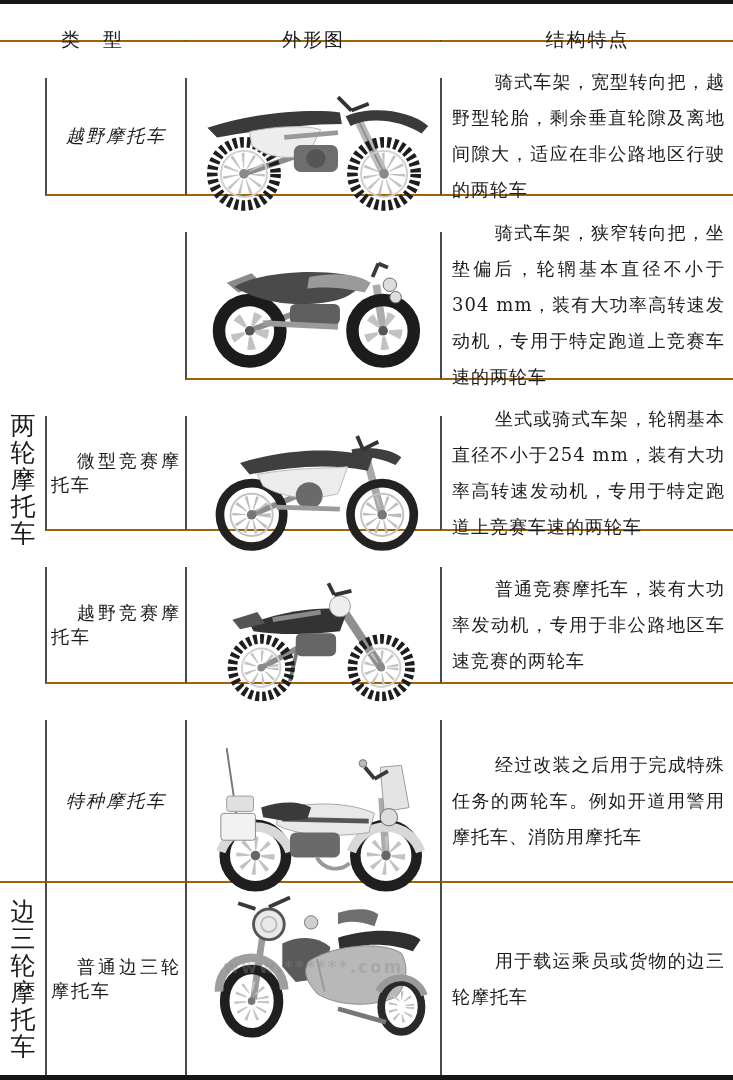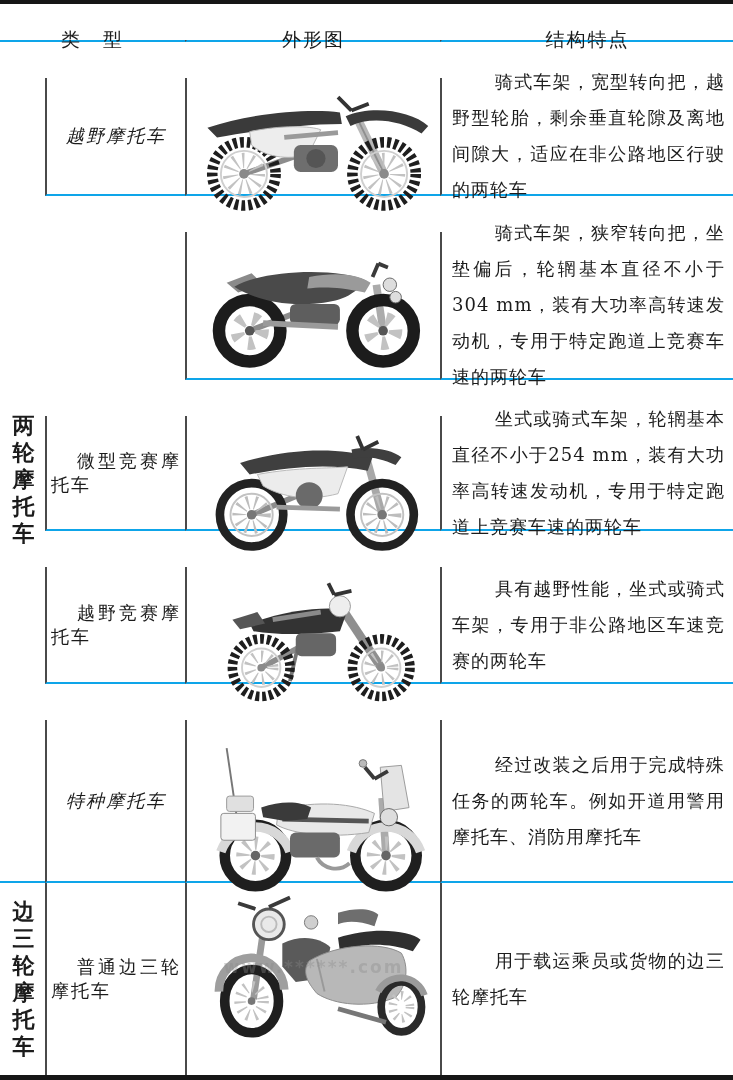--- a/index.html
+++ b/index.html
@@ -5,30 +5,30 @@
   html,body{margin:0;padding:0;background:#fff;}
   body{font-family:"DejaVu Serif","Liberation Serif",serif;color:#1c1c1c;}
   .page{width:733px;height:1080px;background:#fff;box-sizing:border-box;
         border-top:4px solid #161616;border-bottom:5px solid #161616;
         display:grid;
         grid-template-columns:45px 140px 255px 293px;
         grid-template-rows:38px 154px 184px 151px 153px 199px auto;
         position:relative;overflow:hidden;}
   .cell{display:flex;align-items:center;justify-content:center;box-sizing:border-box;min-width:0;min-height:0;}
   .bl{border-left:2px solid #4a4a4a;}
-  .bb{border-bottom:2px solid #0ea5e9;margin-top:36px;}
+  .bb{border-bottom:2px solid #a16207;margin-top:36px;}
   
   .h-type{grid-column:1/3;grid-row:1;}
   .h-img{grid-column:3;grid-row:1;}
   .h-feat{grid-column:4;grid-row:1;}
   .hlabel{font-size:19px;letter-spacing:2px;}
   
   .cat-two{grid-column:1;grid-row:2/7;}
   .cat-side{grid-column:1;grid-row:7;}
-  .vcat{width:24px;font-size:22px;line-height:27px;word-break:break-all;text-align:right;font-weight:bold;}
+  .vcat{width:24px;font-size:25px;line-height:27px;word-break:break-all;text-align:left;}
   
   .r2{grid-row:2}.r3{grid-row:3}.r4{grid-row:4}.r5{grid-row:5}.r6{grid-row:6}.r7{grid-row:7}
   .coltype{grid-column:2}.colimg{grid-column:3}.colfeat{grid-column:4}
   
   .type-p{margin:0;padding:0 4px;font-size:18px;letter-spacing:2px;width:100%;box-sizing:border-box;}
   .type-center{text-align:center;text-indent:0;font-style:italic;}
   .type-wrap{text-align:justify;text-justify:inter-character;text-indent:26px;}
   
   .feat-p{margin:0;padding:0 8px 0 10px;font-size:18px;line-height:36px;letter-spacing:1px;
           text-align:justify;text-justify:inter-character;text-indent:43px;width:100%;box-sizing:border-box;}
@@ -167,21 +167,21 @@
         <path d="M58,56 C100,40 142,38 160,42 L152,64 C116,68 86,68 62,64 Z" fill="#333"></path>
         <path d="M40,52 L66,44 L74,56 L48,62 Z" fill="#555"></path>
         <circle cx="152" cy="38" r="11" fill="#eee" stroke="#999"></circle>
         <path d="M146,26 l-6,-12 m6,12 l18,-4" stroke="#333" stroke-width="4" fill="none"></path>
         <rect x="106" y="66" width="42" height="24" rx="6" fill="#666"></rect>
         <line x1="82" y1="52" x2="132" y2="44" stroke="#8a8a8a" stroke-width="5"></line>
       </svg>
     </div>
   </div>
   <div class="cell colfeat r5 bl bb">
-    <p class="feat-p">具有越野性能，坐式或骑式车架，专用于非公路地区车速竞赛的两轮车</p>
+    <p class="feat-p">普通竞赛摩托车，装有大功率发动机，专用于非公路地区车速竞赛的两轮车</p>
   </div>
 
   <div class="cell coltype r6 bl bb">
     <p class="type-p type-center">特种摩托车</p>
   </div>
   <div class="cell colimg r6 bl bb">
     <div class="imgbox">
       <svg width="240" height="180" viewBox="0 0 250 185">
         <line x1="44" y1="96" x2="34" y2="28" stroke="#777" stroke-width="2"></line>
         <line x1="196" y1="80" x2="200" y2="140" stroke="#ababab" stroke-width="8"></line>

